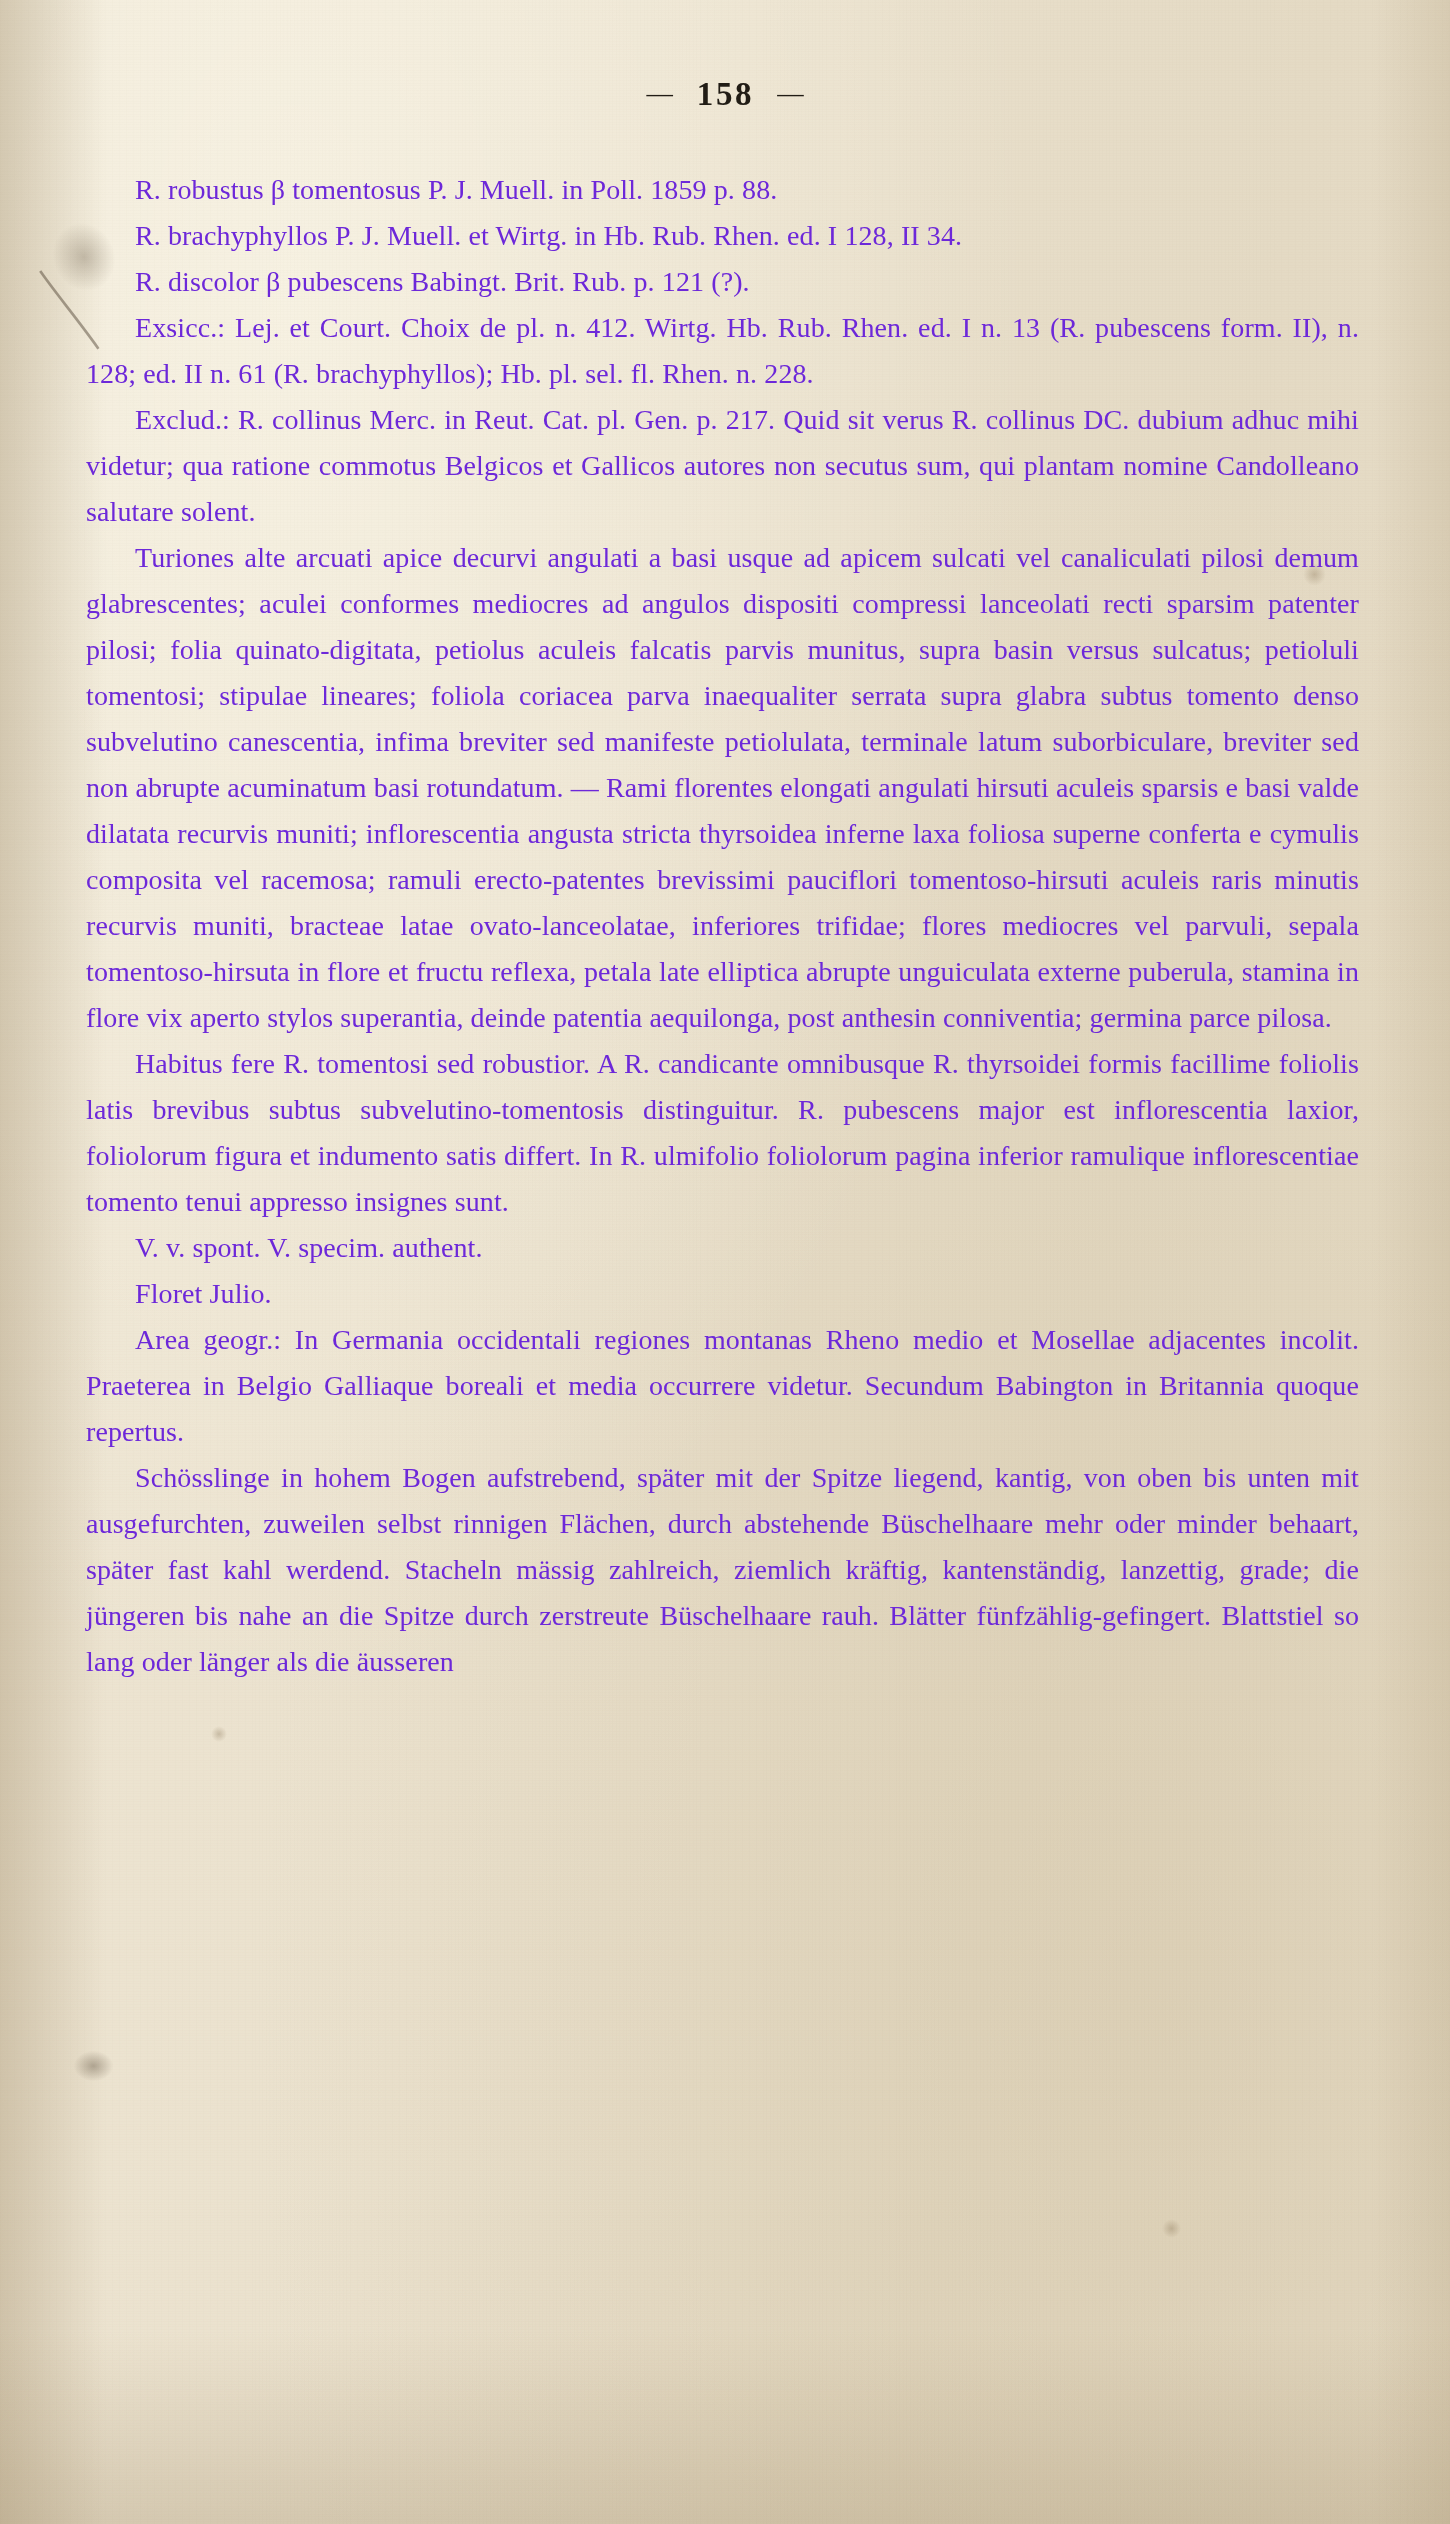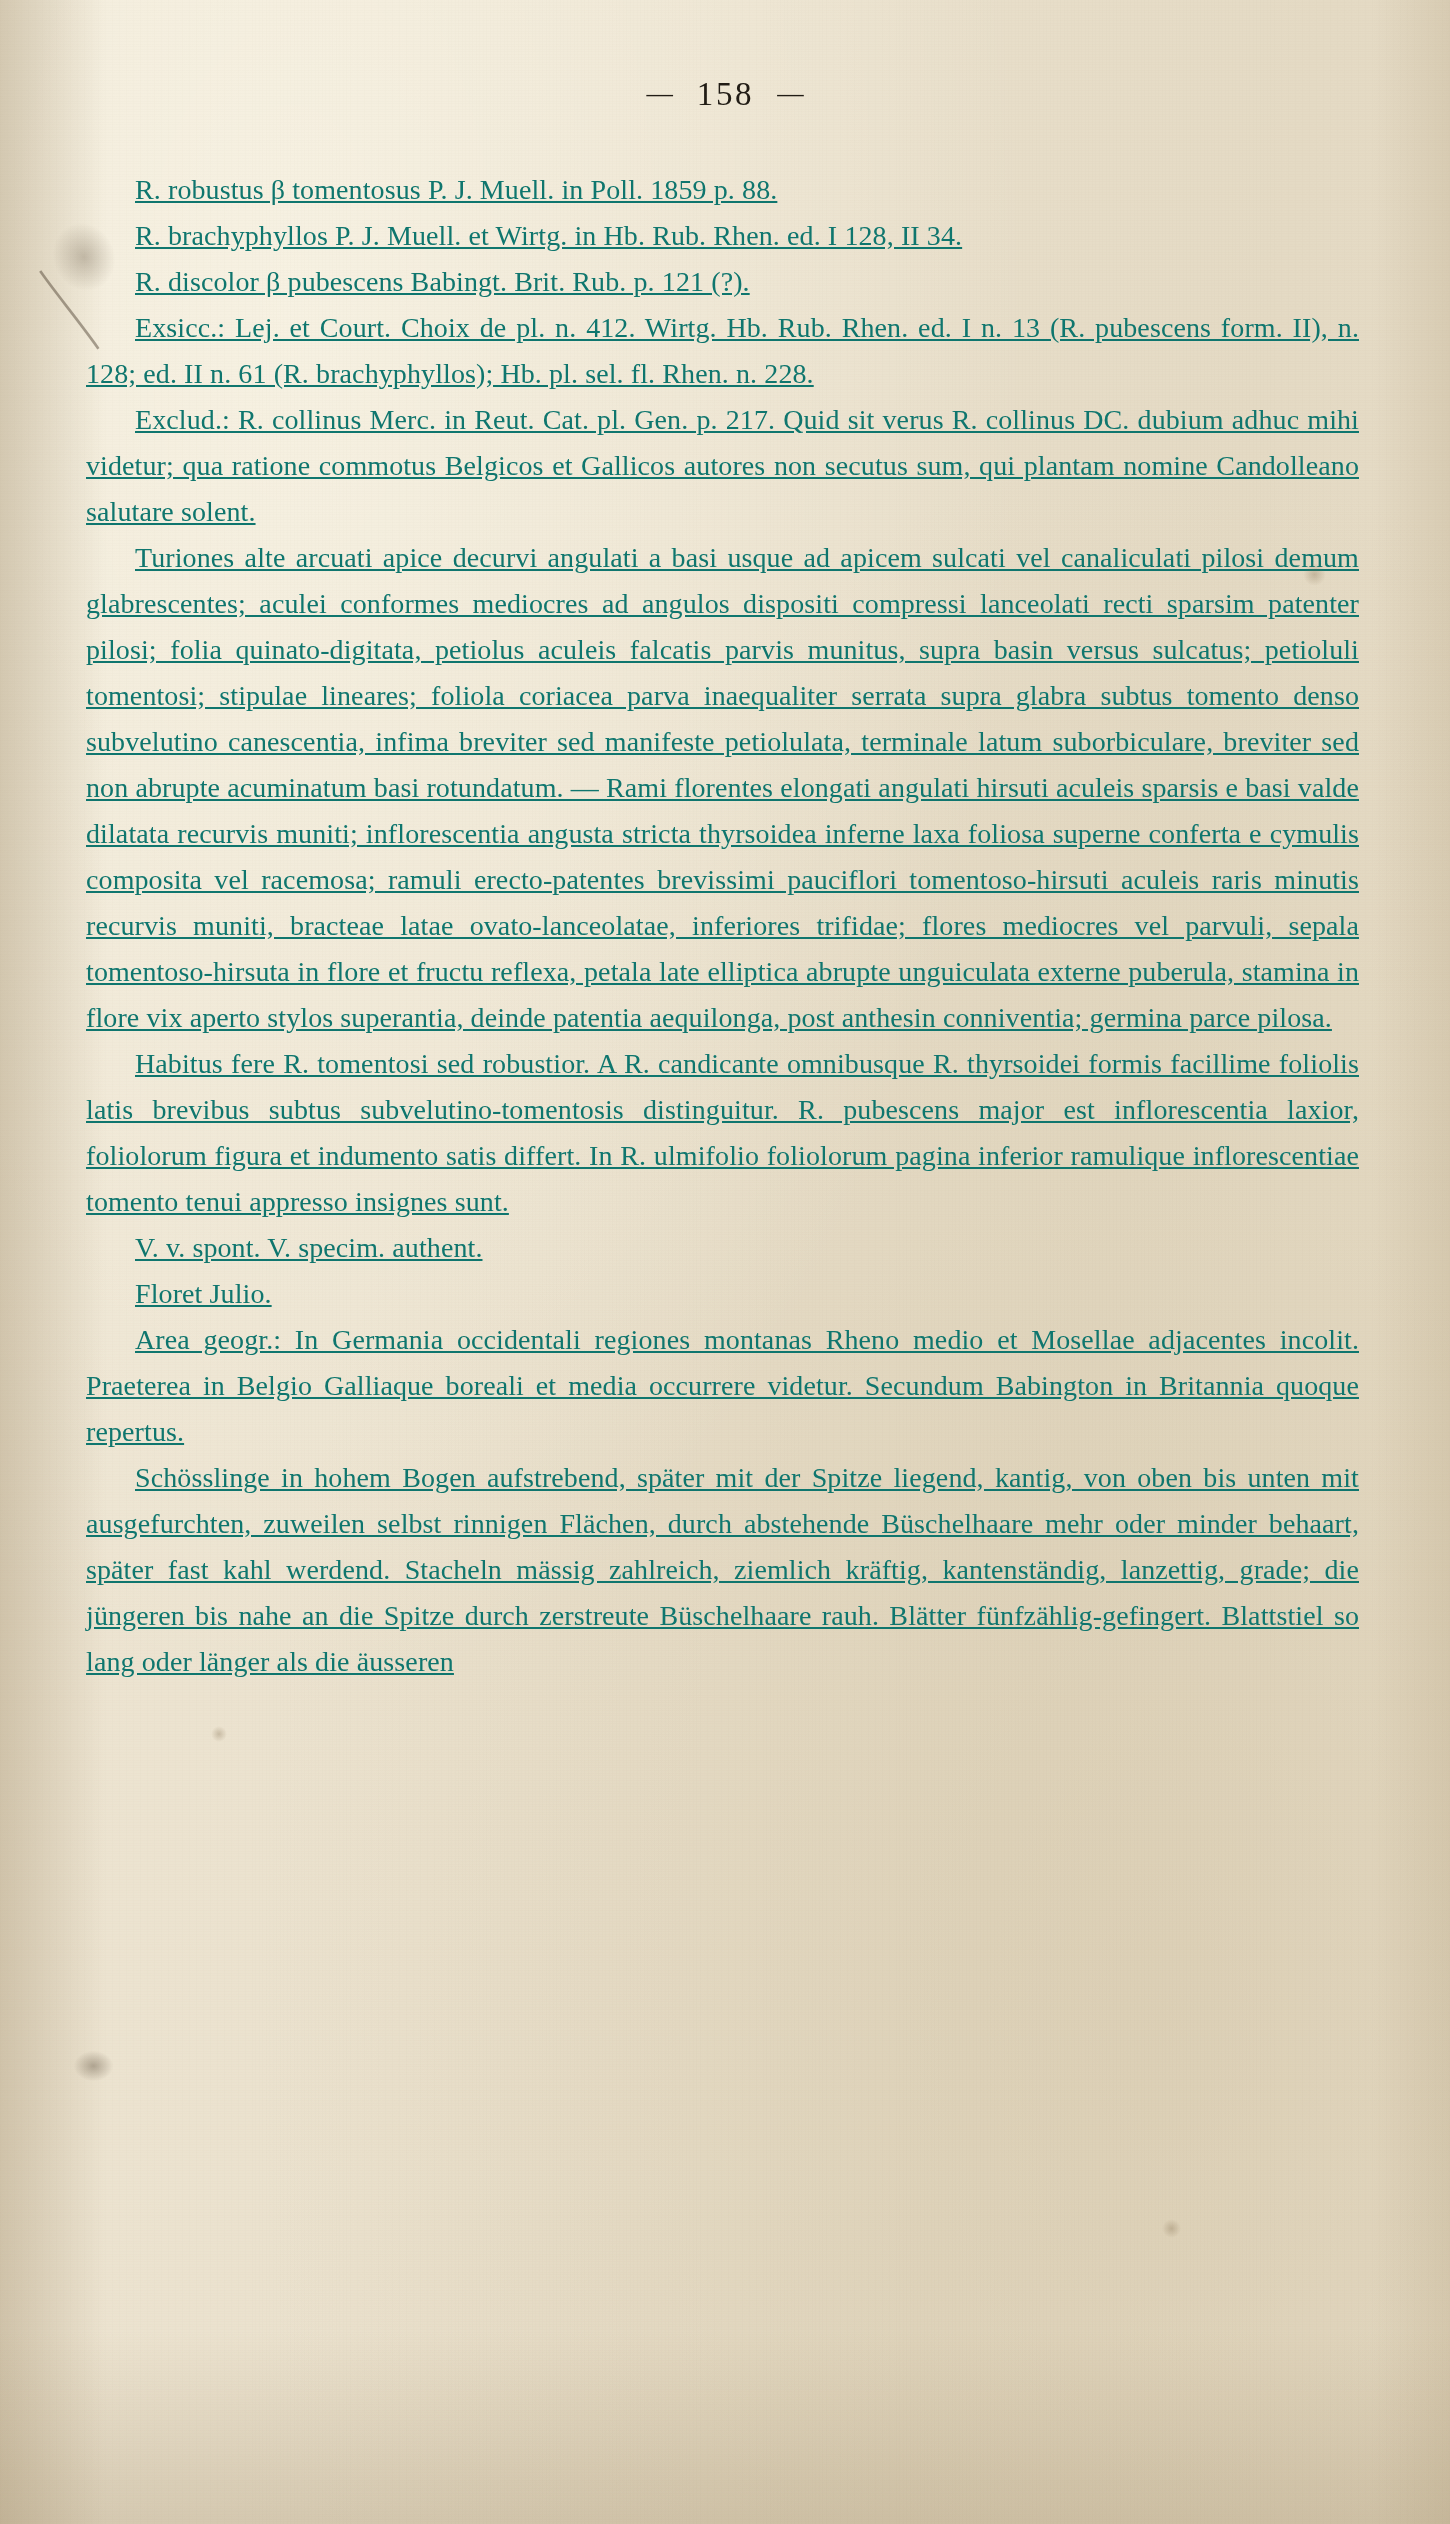--- a/index.html
+++ b/index.html
@@ -69,40 +69,39 @@
     letter-spacing: 0.9px;
     color: #211c15;
   }
   .page-header .dash {
     display: inline-block;
     margin: 0 23px;
     font-size: 26.4px;
     vertical-align: 3.5px;
   }
   .page-header .folio {
-    font-weight: normal;
+    font-weight: bold;
     letter-spacing: 2.6px;
   }
 
   .body-col {
     position: absolute;
     top: 167px;
     left: 86px;
     width: 1285px;
   }
 
   p.para {
     margin: 0 12px 0 0;
     font-size: 28px;
     line-height: 46px;
     text-align: justify;
     text-justify: inter-word;
-    color: #0f766e;
+    color: #6d28d9;
     letter-spacing: 0.1px;
-    text-decoration: underline;
   }
   p.indent {
     text-indent: 49px;
   }
   p.hang {
     text-indent: 49px;
   }
 
   
   .smudge1 {

